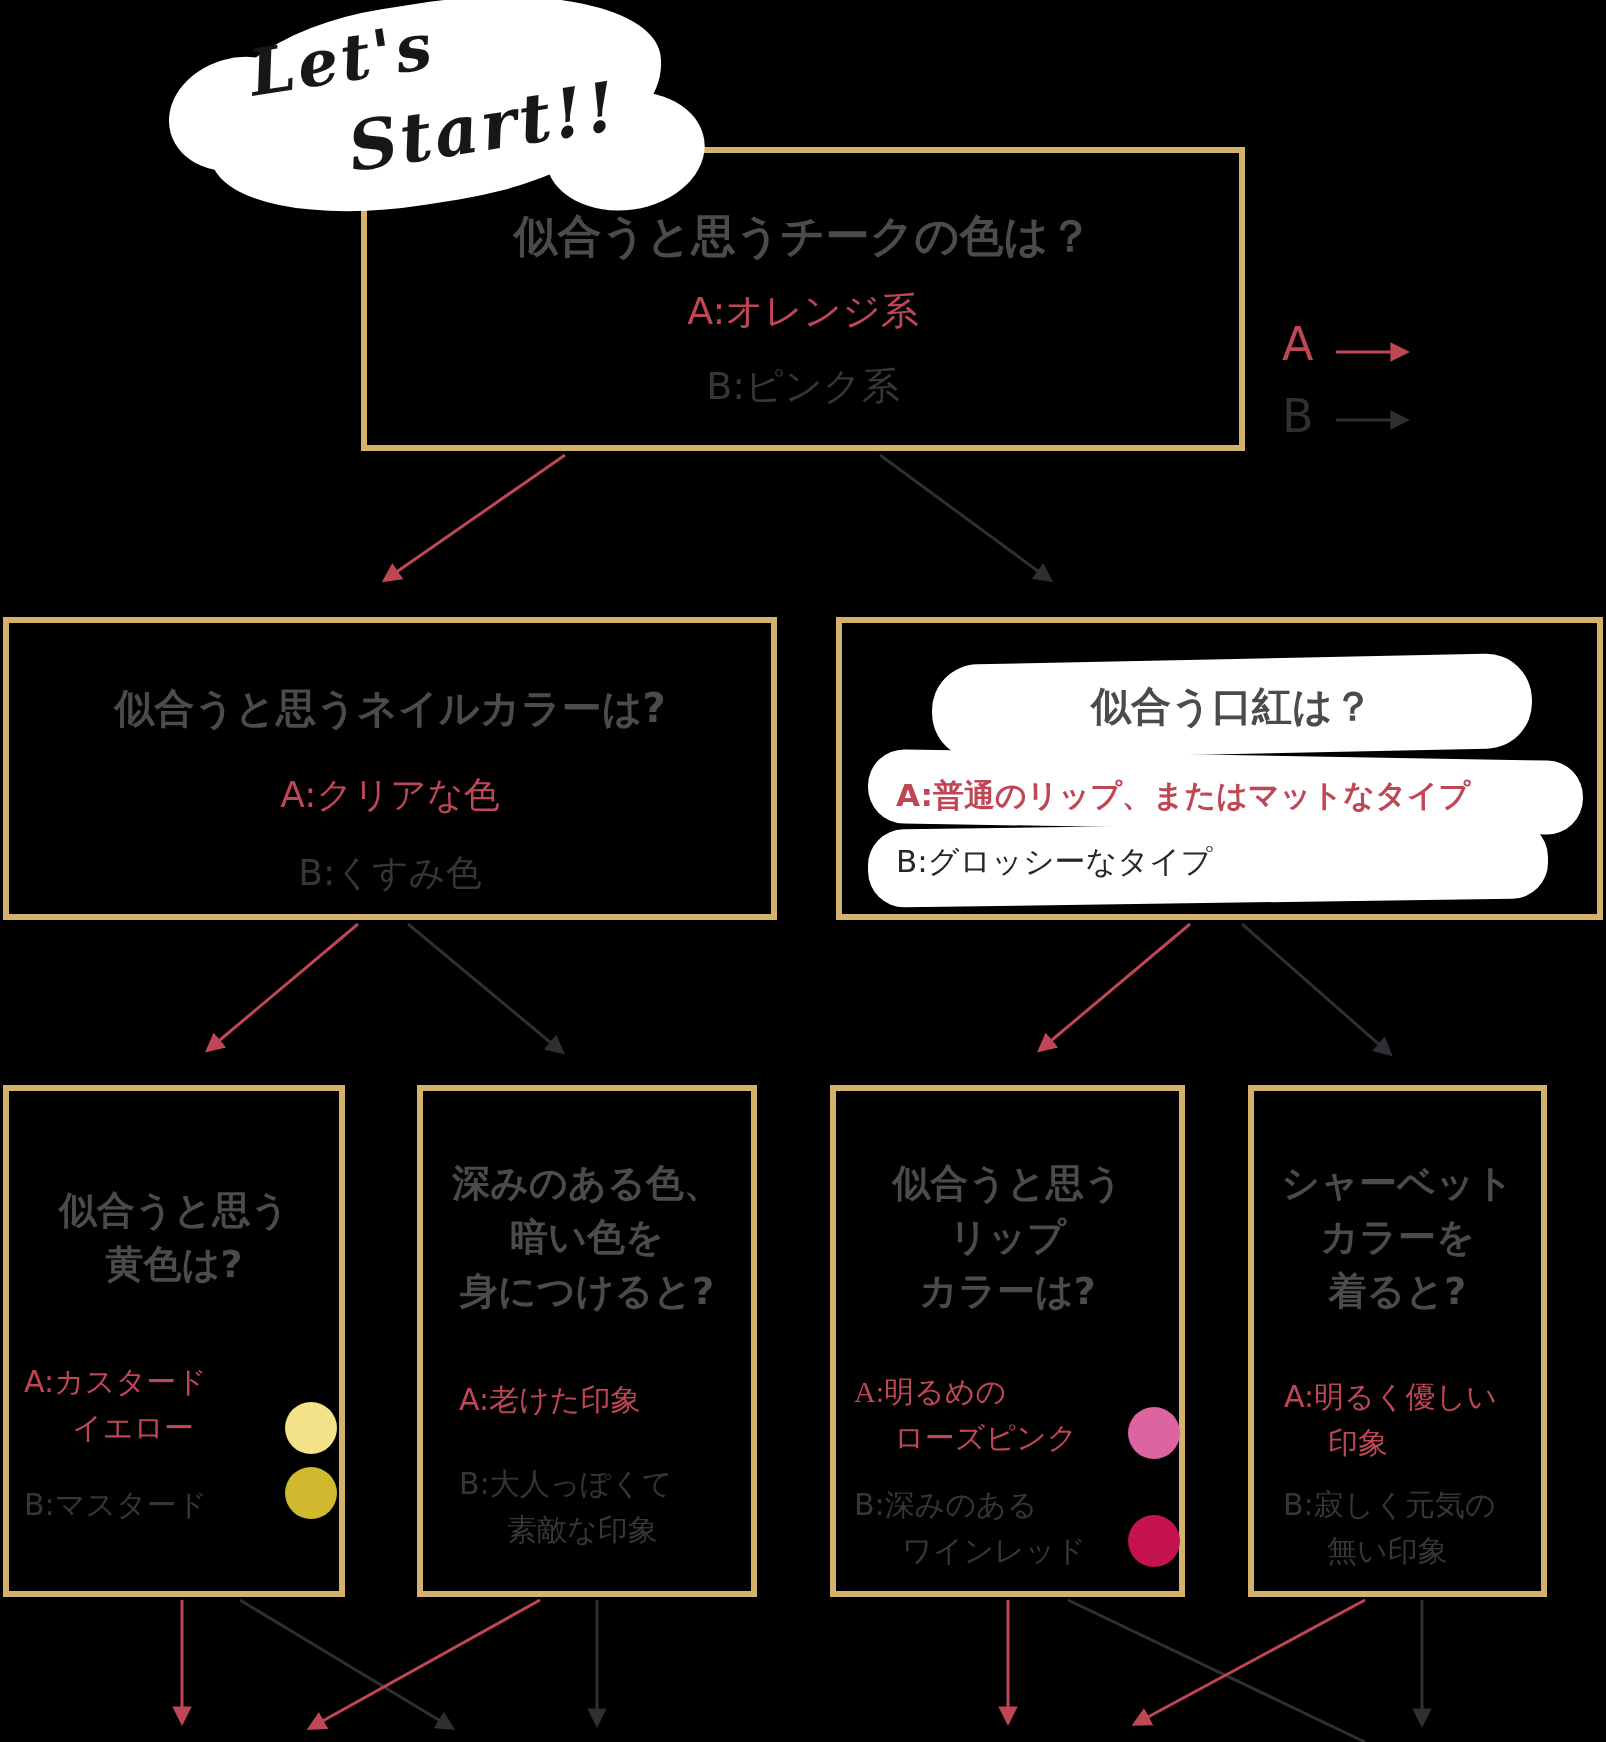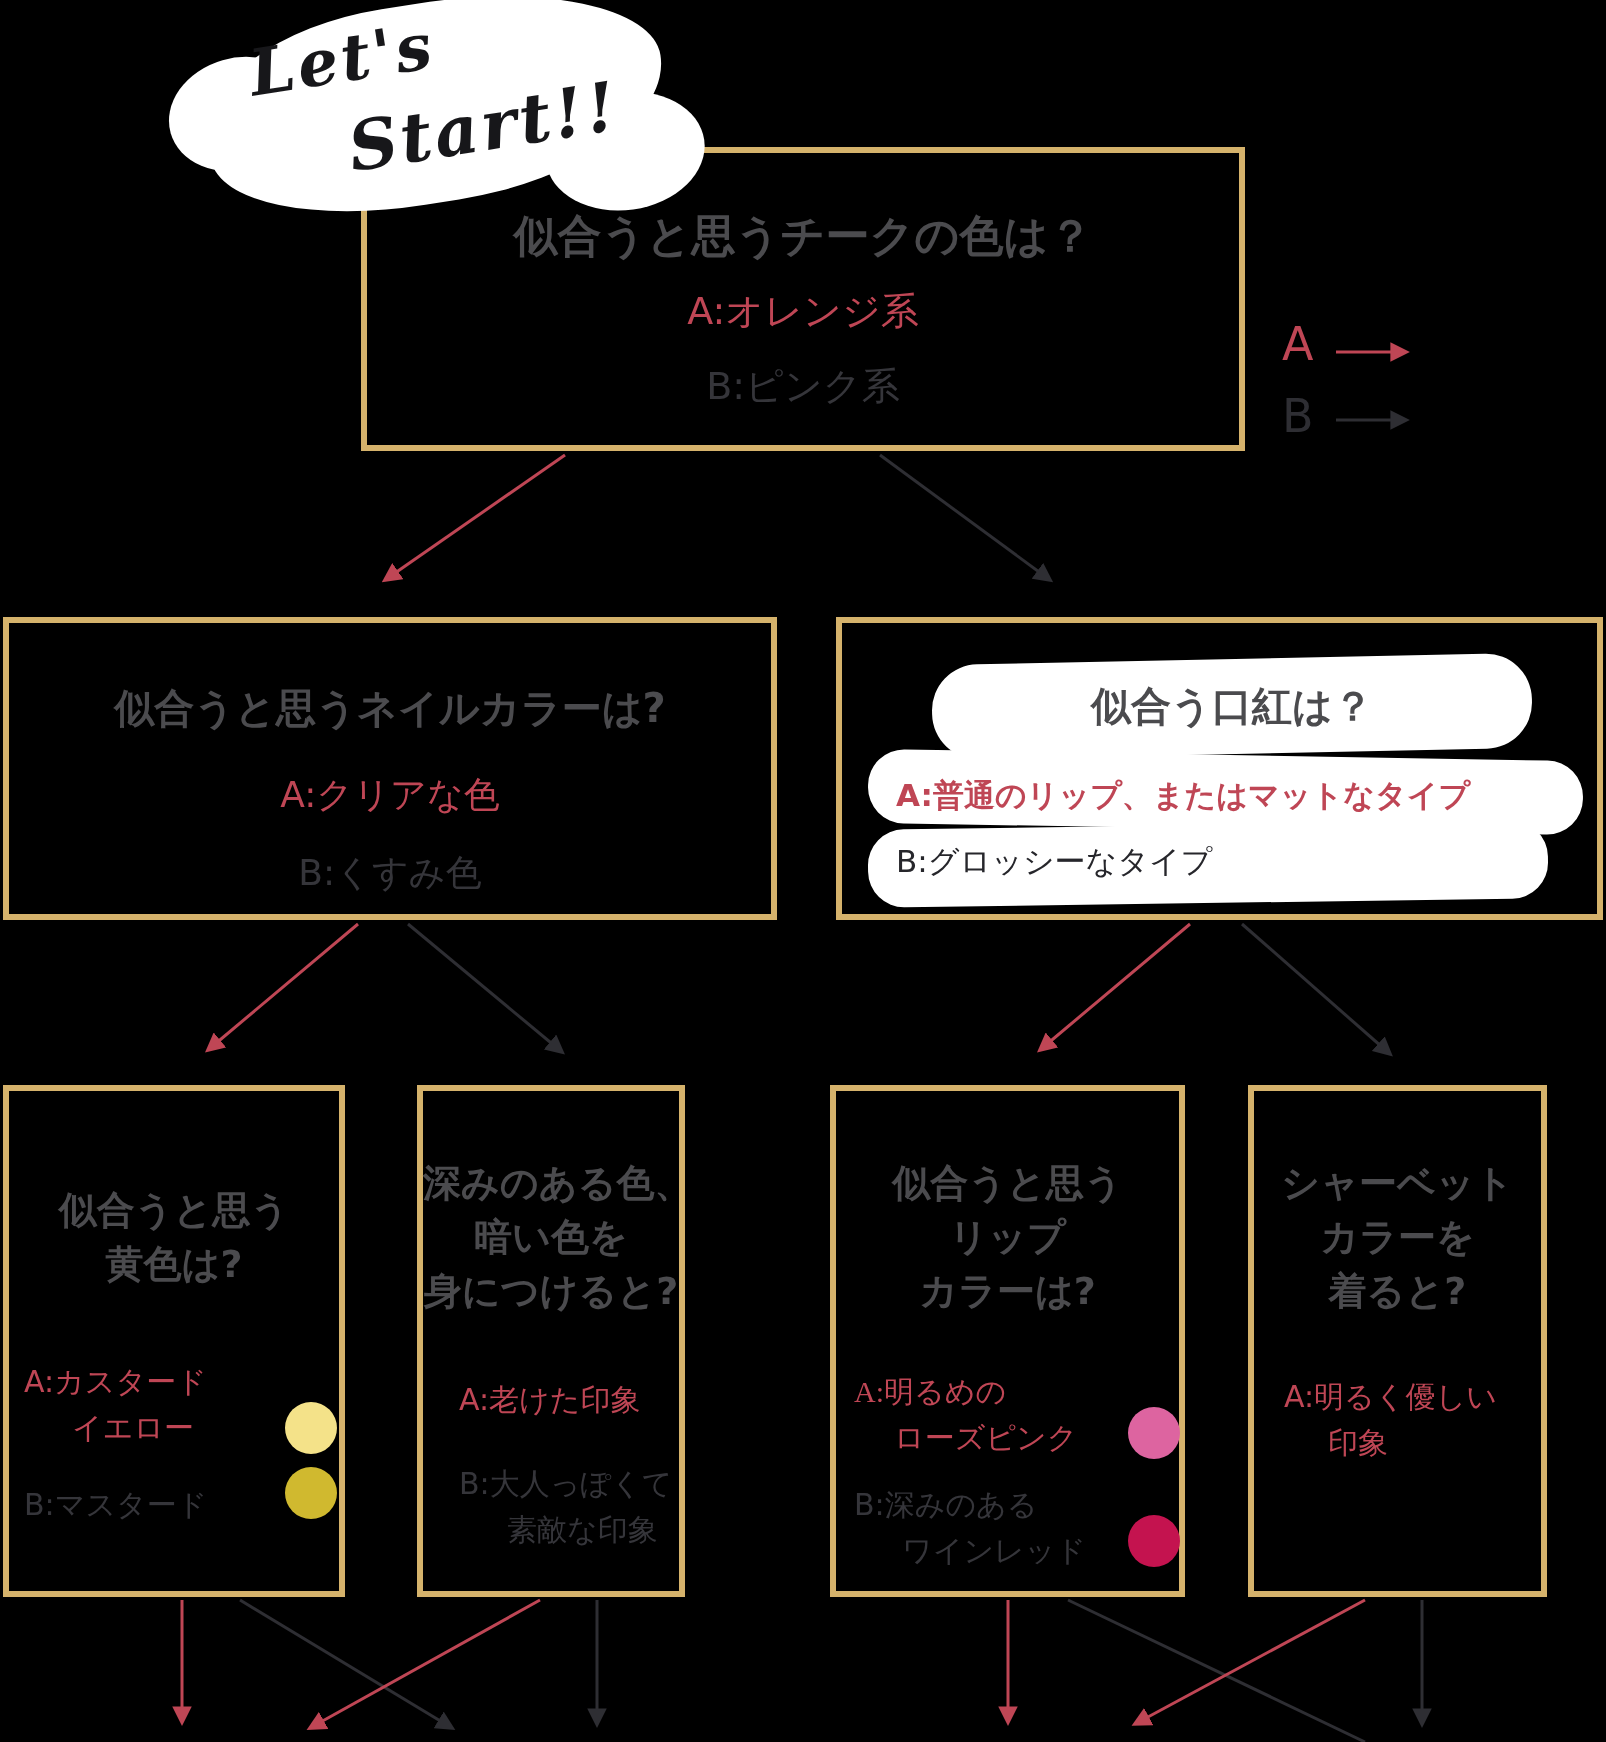--- a/index.html
+++ b/index.html
@@ -116,21 +116,21 @@
       <circle cx="26" cy="26" r="26" fill="#f4e289"></circle>
     </svg>
     <div class="txt opt-gray leftalign" style="left:15px;right:auto;top:379px;font-size:30px;line-height:46px;">
       <div>B:マスタード</div>
     </div>
     <svg class="swatch" style="left:276px;top:376px;" width="52" height="52">
       <circle cx="26" cy="26" r="26" fill="#d0b92f"></circle>
     </svg>
   </div>
 
-  <div class="box" style="left:417px;top:1085px;width:268px;height:512px;">
+  <div class="box" style="left:417px;top:1085px;width:340px;height:512px;">
     <div class="txt title" style="top:65px;font-size:38px;line-height:54px;">
       <div>深みのある色、</div>
       <div>暗い色を</div>
       <div>身につけると?</div>
     </div>
     <div class="txt opt-red leftalign" style="left:36px;right:auto;top:286px;font-size:30px;line-height:46px;">
       <div>A:老けた印象</div>
     </div>
     <div class="txt opt-gray leftalign" style="left:36px;right:auto;top:358px;font-size:30px;line-height:46px;">
       <div>B:大人っぽくて</div>
@@ -163,15 +163,19 @@
   <div class="box" style="left:1248px;top:1085px;width:299px;height:512px;">
     <div class="txt title" style="top:65px;font-size:38px;line-height:54px;">
       <div>シャーベット</div>
       <div>カラーを</div>
       <div>着ると?</div>
     </div>
     <div class="txt opt-red leftalign" style="left:30px;right:auto;top:283px;font-size:30px;line-height:46px;">
       <div>A:明るく優しい</div>
       <div style="padding-left:44px;">印象</div>
     </div>
+    <div class="txt opt-gray leftalign" style="left:29px;right:auto;top:379px;font-size:30px;line-height:46px;">
+      <div>B:寂しく元気の</div>
+      <div style="padding-left:44px;">無い印象</div>
+    </div>
   </div>
 
 </div>
 
 </body></html>

